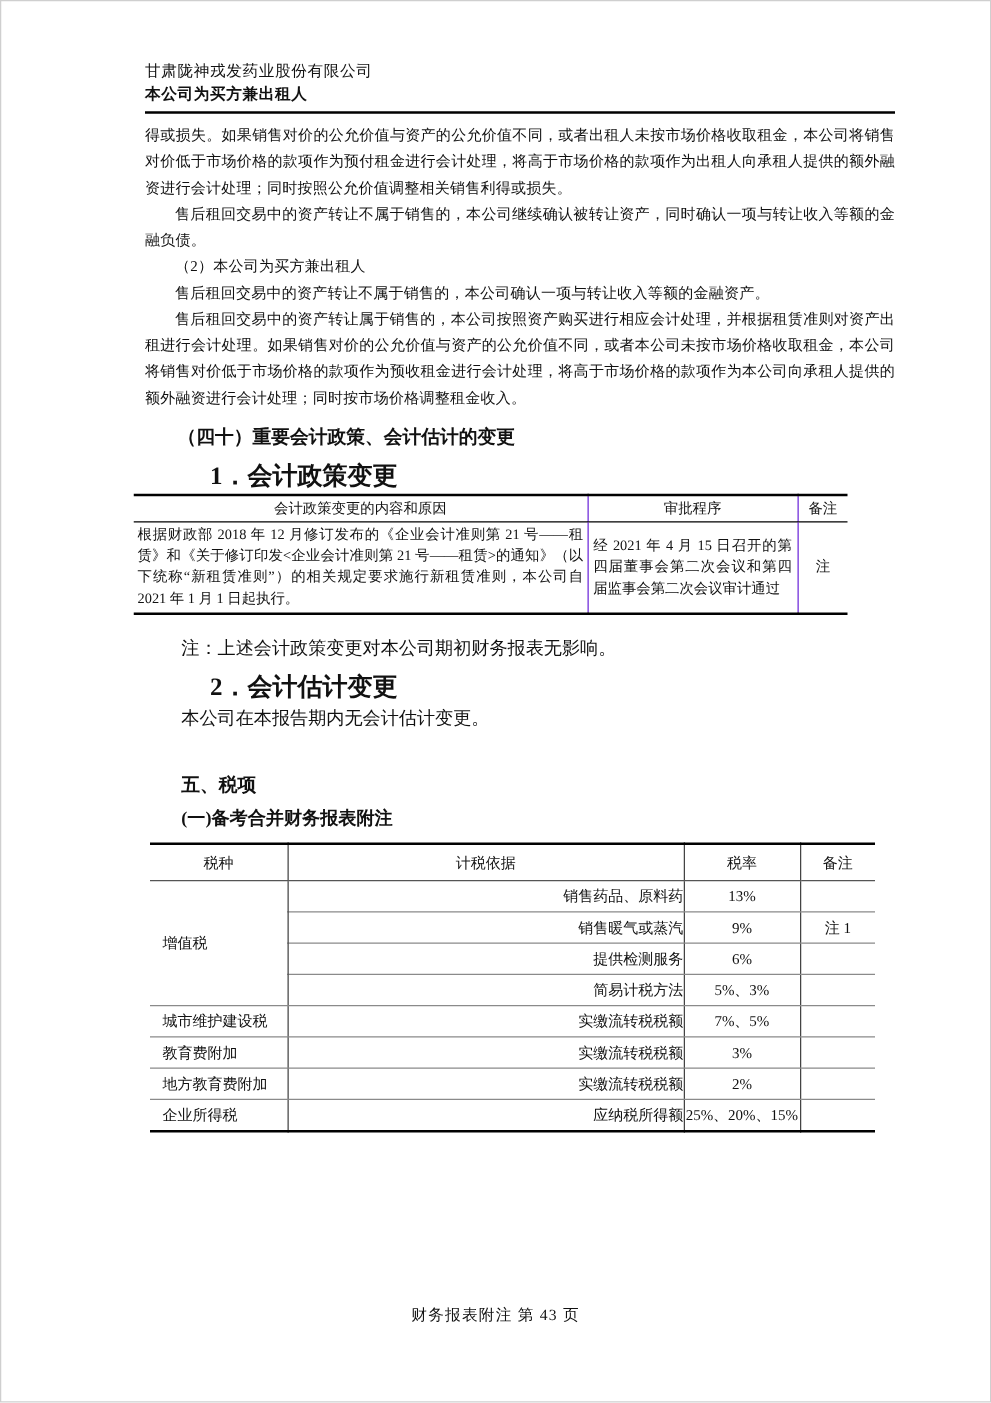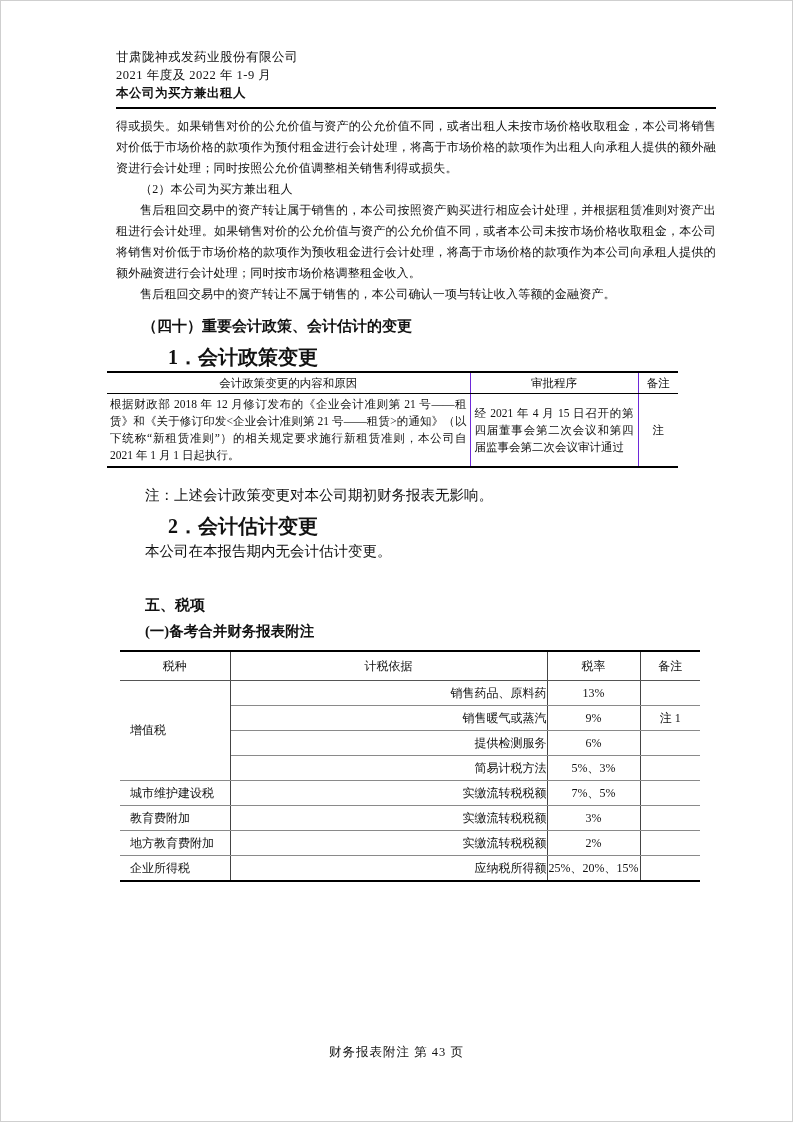--- a/index.html
+++ b/index.html
@@ -133,29 +133,29 @@
     letter-spacing: 1px;
   }
 </style>
 </head>
 <body>
 
 <div class="page">
 
   <div class="running-head">
     <div>甘肃陇神戎发药业股份有限公司</div>
-    <div>2021 年度及 2022 年 1-9 月</div>
     <div class="line3">本公司为买方兼出租人</div>
   </div>
   <hr class="head-rule">
 
   <p class="para first">得或损失。如果销售对价的公允价值与资产的公允价值不同，或者出租人未按市场价格收取租金，本公司将销售对价低于市场价格的款项作为预付租金进行会计处理，将高于市场价格的款项作为出租人向承租人提供的额外融资进行会计处理；同时按照公允价值调整相关销售利得或损失。</p>
+  <p class="para indent">售后租回交易中的资产转让不属于销售的，本公司继续确认被转让资产，同时确认一项与转让收入等额的金融负债。</p>
   <p class="para indent">（2）本公司为买方兼出租人</p>
+  <p class="para indent">售后租回交易中的资产转让不属于销售的，本公司确认一项与转让收入等额的金融资产。</p>
   <p class="para indent">售后租回交易中的资产转让属于销售的，本公司按照资产购买进行相应会计处理，并根据租赁准则对资产出租进行会计处理。如果销售对价的公允价值与资产的公允价值不同，或者本公司未按市场价格收取租金，本公司将销售对价低于市场价格的款项作为预收租金进行会计处理，将高于市场价格的款项作为本公司向承租人提供的额外融资进行会计处理；同时按市场价格调整租金收入。</p>
-  <p class="para indent">售后租回交易中的资产转让不属于销售的，本公司确认一项与转让收入等额的金融资产。</p>
 
   <div class="h-major">（四十）重要会计政策、会计估计的变更</div>
   <div class="h-num">1．会计政策变更</div>
 
   <table class="policy-table">
     <colgroup>
         <col class="c1">
         <col class="c2">
         <col class="c3">
       </colgroup>

